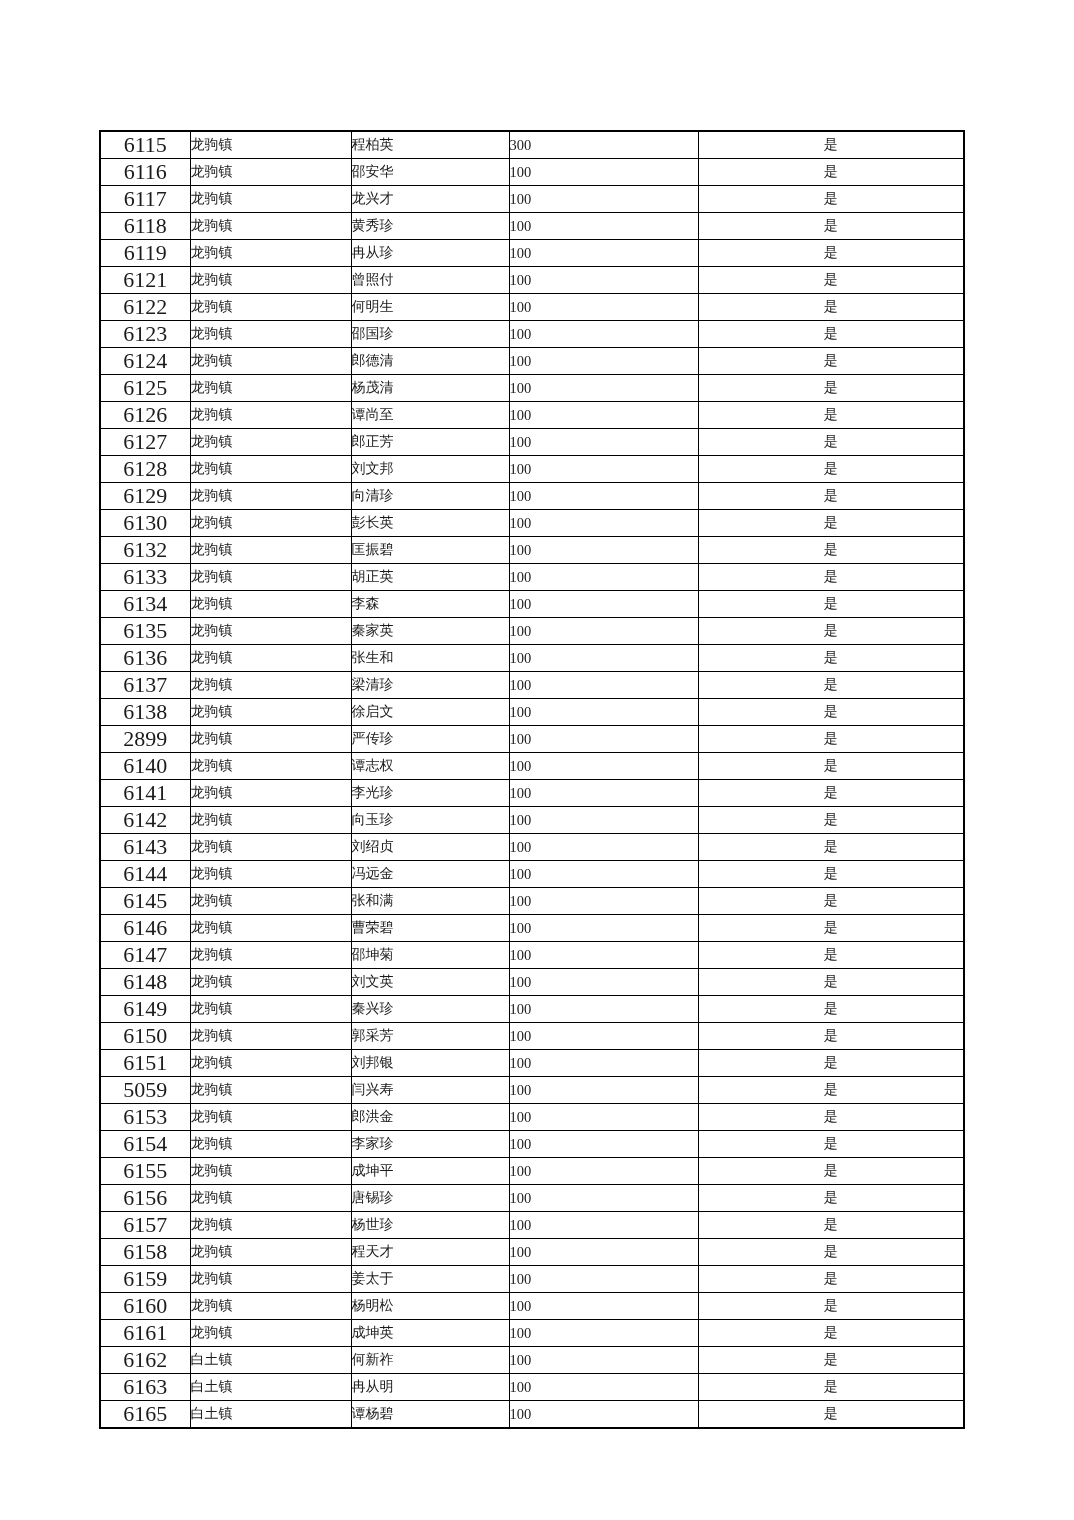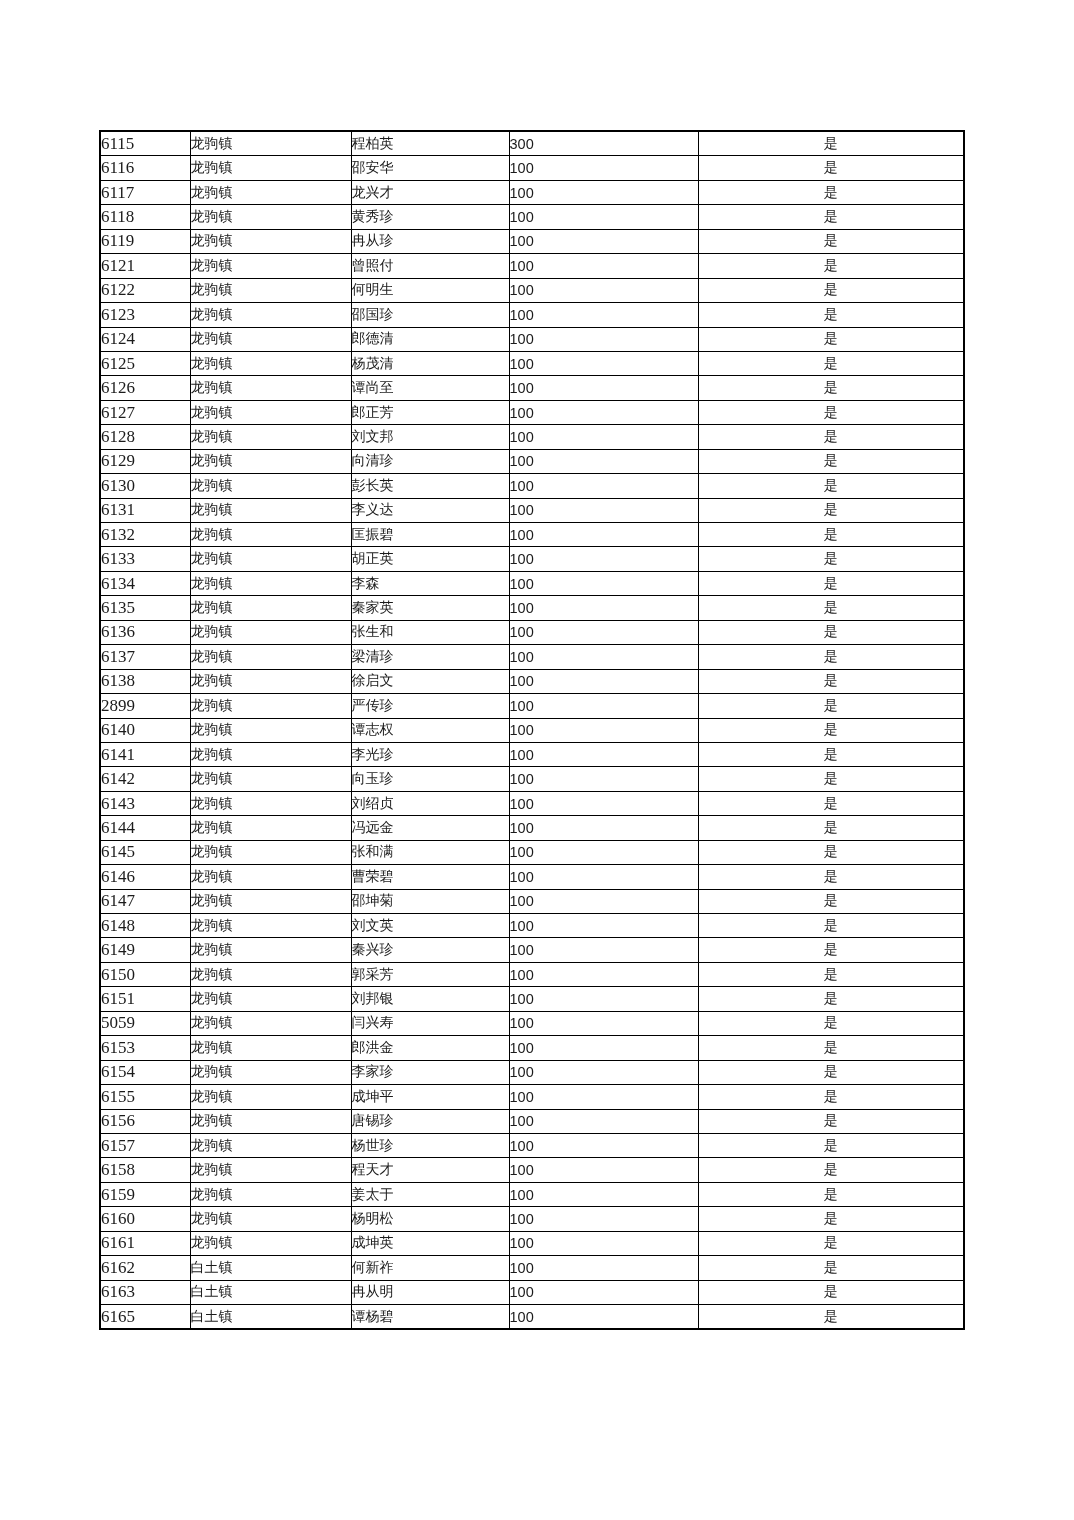--- a/index.html
+++ b/index.html
@@ -26,33 +26,34 @@
   table.grid td {
     border: 1px solid #000000;
     height: 23.45px;
     padding: 0;
     overflow: hidden;
     white-space: nowrap;
     vertical-align: middle;
     color: #1b1b1b;
   }
   td.col-id {
+    text-align: center;
     font-family: "Liberation Serif", "DejaVu Serif", serif;
-    font-size: 17px;
+    font-size: 22px;
   }
   td.col-town, td.col-name {
     text-align: left;
     padding-left: 4px;
     font-family: "Liberation Serif", "DejaVu Serif", serif;
     font-size: 14px;
   }
   td.col-amount {
     text-align: left;
     padding-left: 3px;
-    font-family: Liberation Sans, sans-serif;
+    font-family: Liberation Serif, serif;
     font-size: 14.5px;
     color: #000000;
   }
   td.col-confirmed {
     text-align: center;
     font-family: "Liberation Serif", "DejaVu Serif", serif;
     font-size: 14px;
   }
 </style>
 </head>
@@ -167,27 +168,20 @@
           <td class="col-confirmed">是</td>
         </tr>
         <tr>
           <td class="col-id">6130</td>
           <td class="col-town">龙驹镇</td>
           <td class="col-name">彭长英</td>
           <td class="col-amount">100</td>
           <td class="col-confirmed">是</td>
         </tr>
         <tr>
-          <td class="col-id">6131</td>
-          <td class="col-town">龙驹镇</td>
-          <td class="col-name">李义达</td>
-          <td class="col-amount">100</td>
-          <td class="col-confirmed">是</td>
-        </tr>
-        <tr>
           <td class="col-id">6132</td>
           <td class="col-town">龙驹镇</td>
           <td class="col-name">匡振碧</td>
           <td class="col-amount">100</td>
           <td class="col-confirmed">是</td>
         </tr>
         <tr>
           <td class="col-id">6133</td>
           <td class="col-town">龙驹镇</td>
           <td class="col-name">胡正英</td>

